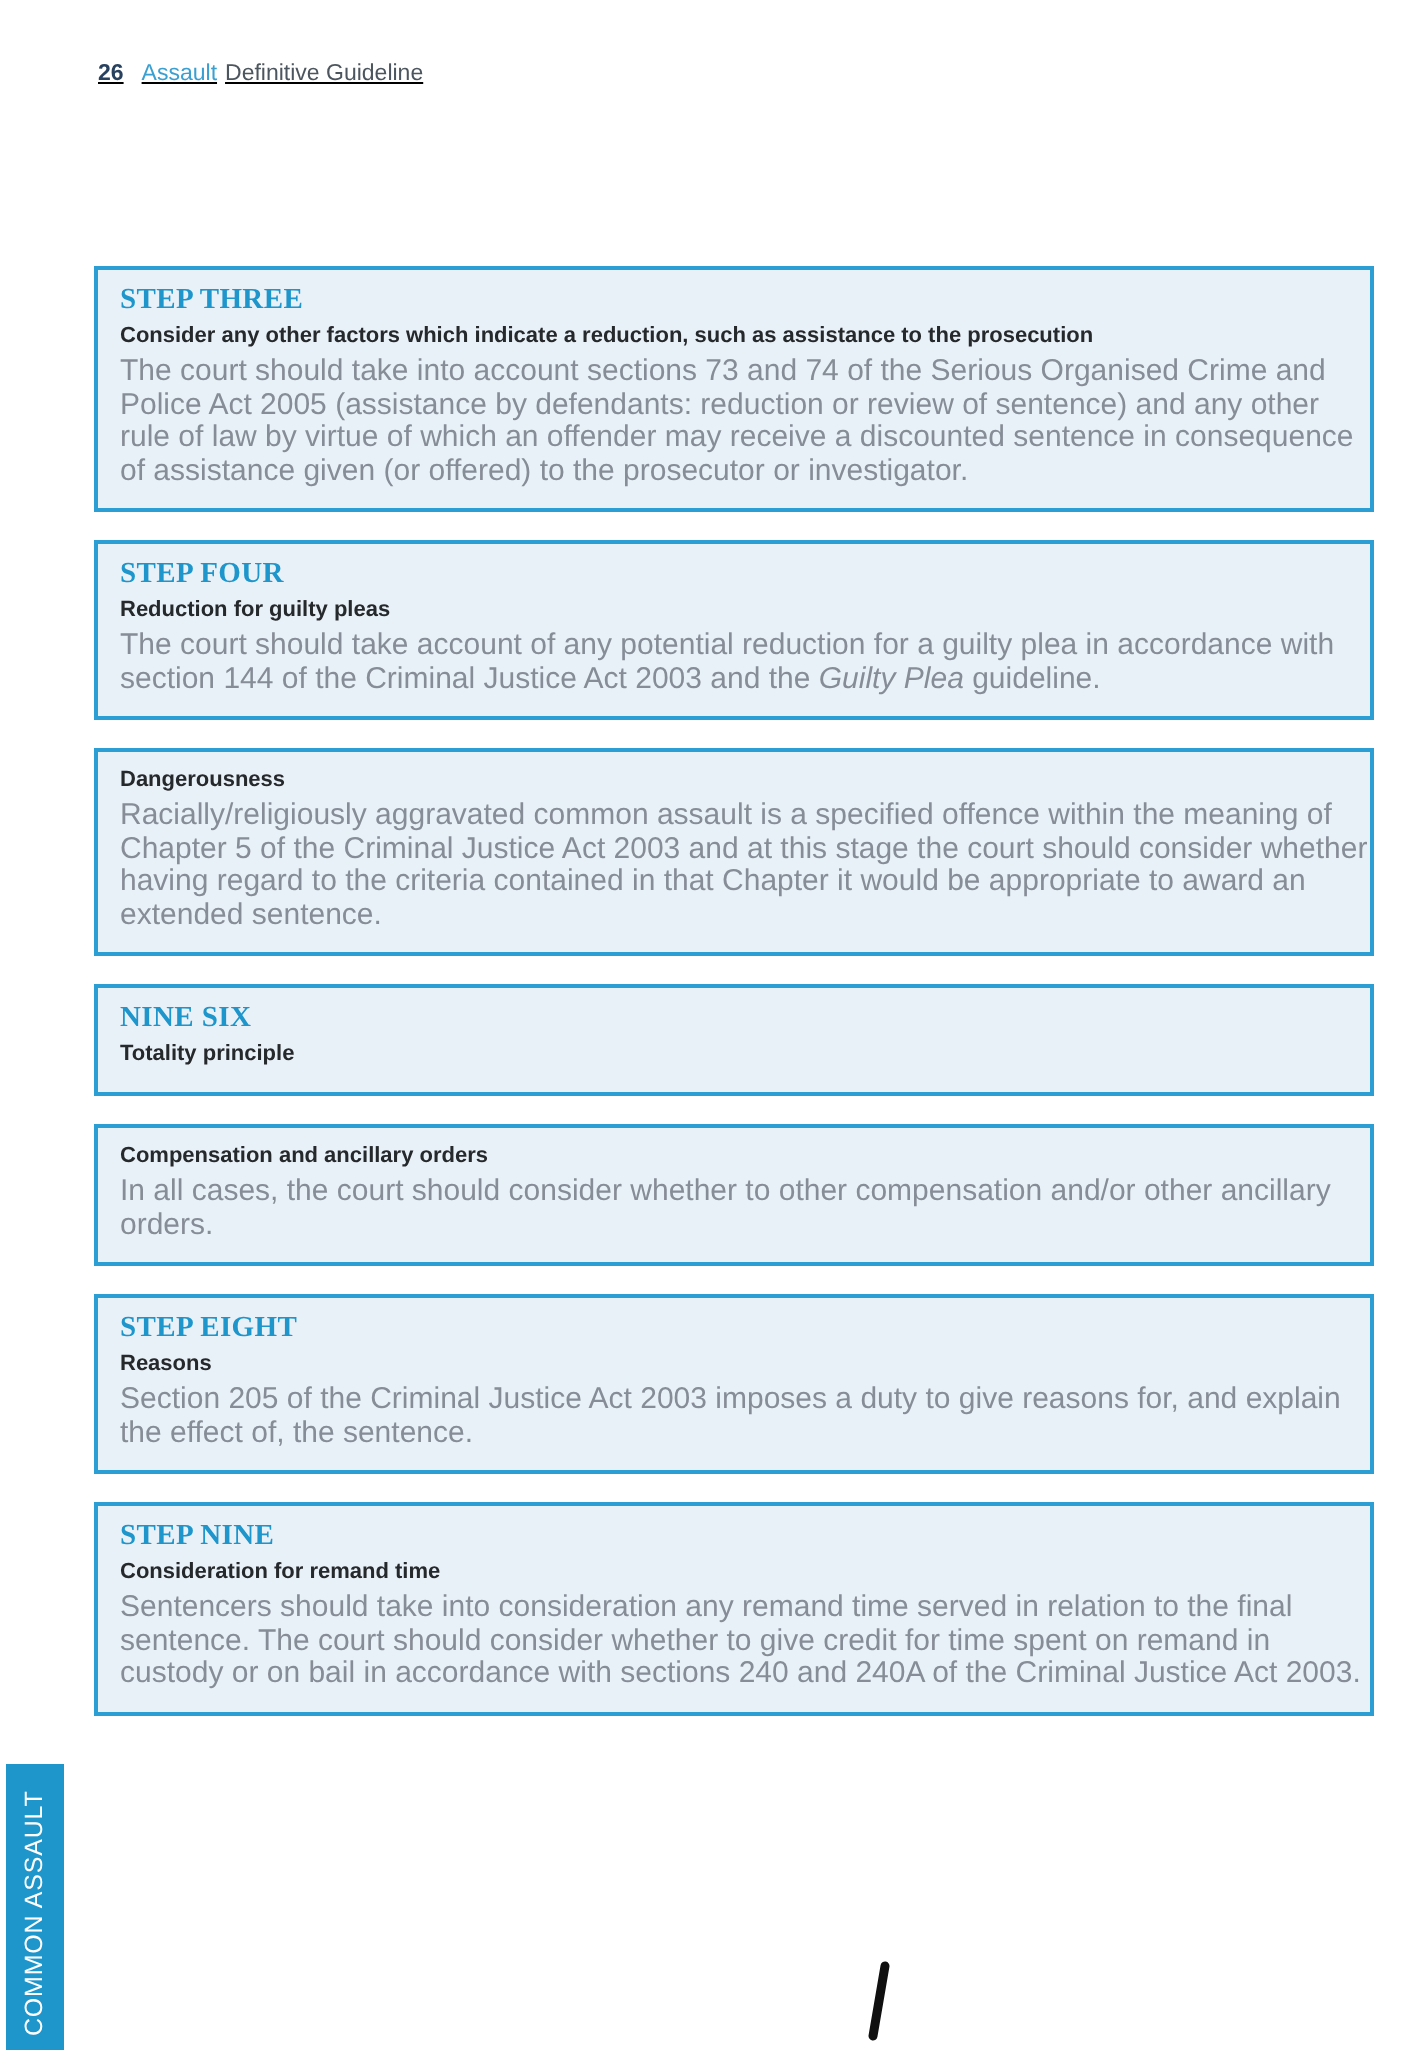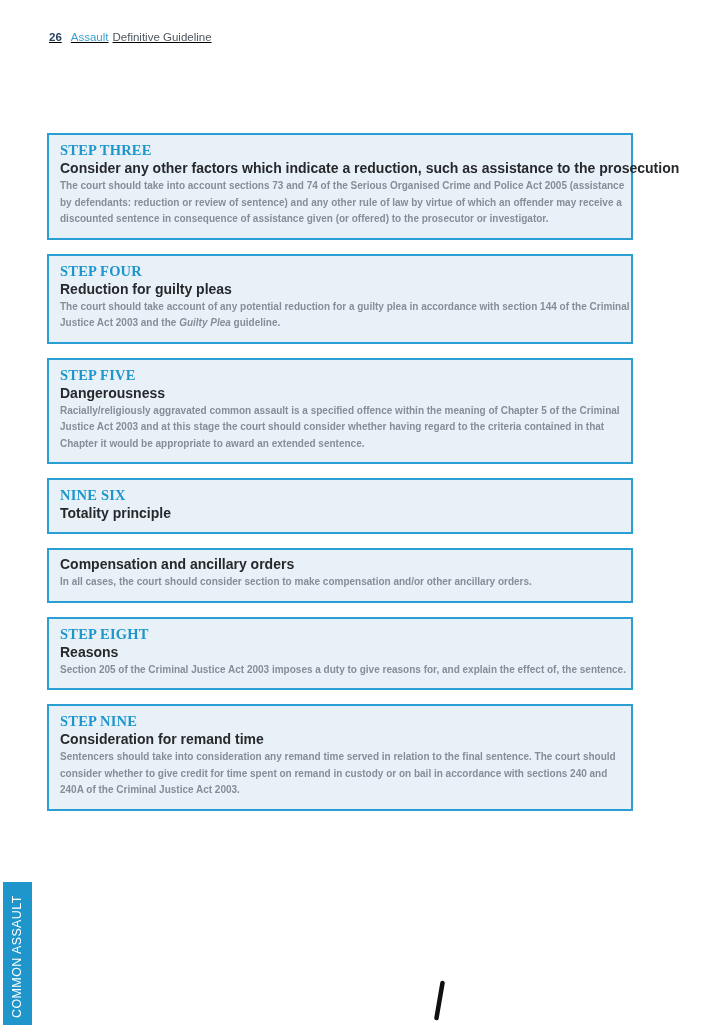--- a/index.html
+++ b/index.html
@@ -29,49 +29,48 @@
   .title-rest { color: #4d565e; }
 
   
   .steps {
     position: absolute;
     left: 47px; top: 133px;
     width: 618px;
   }
   .step-box {
     box-sizing: border-box;
-    width: 586px;
+    width: 640px;
     background: #e9f1f8;
     border: 2px solid #2b9fd4;
     padding: 6px 1px 10px 11px;
     margin-bottom: 14px;
   }
   .step-heading {
     font-family: "Liberation Serif", serif;
     font-weight: bold;
     font-size: 14.5px;
     line-height: 19px;
     color: #1e96cb;
     letter-spacing: 0.2px;
     margin: 0;
   }
   .step-subheading {
-    font-size: 14px;
+    font-size: 11px;
     font-weight: bold;
     color: #26292c;
     line-height: 17px;
     margin: 0;
     white-space: nowrap;
   }
   .step-body {
-    font-size: 10px;
+    font-size: 15px;
     color: #878d96;
     line-height: 16.5px;
     margin: 1px 0 0 0;
-    font-weight: bold;
   }
   .italic { font-style: italic; }
 
   
   .side-tab {
     position: absolute;
     left: 3px; top: 882px;
     width: 29px; height: 143px;
     background: #1e96cb;
   }
@@ -112,33 +111,32 @@
     <p class="step-body">The court should take into account sections 73 and 74 of the Serious Organised Crime and Police Act 2005 (assistance by defendants: reduction or review of sentence) and any other rule of law by virtue of which an offender may receive a discounted sentence in consequence of assistance given (or offered) to the prosecutor or investigator.</p>
   </div>
 
   <div class="step-box">
     <p class="step-heading">STEP FOUR</p>
     <p class="step-subheading">Reduction for guilty pleas</p>
     <p class="step-body"><span>The court should take account of any potential reduction for a guilty plea in accordance with section 144 of the Criminal Justice Act 2003 and the </span><span class="italic">Guilty Plea</span><span> guideline.</span></p>
   </div>
 
   <div class="step-box">
-    <p class="step-heading">STEP FIVE</p>
     <p class="step-subheading">Dangerousness</p>
     <p class="step-body">Racially/religiously aggravated common assault is a specified offence within the meaning of Chapter 5 of the Criminal Justice Act 2003 and at this stage the court should consider whether having regard to the criteria contained in that Chapter it would be appropriate to award an extended sentence.</p>
   </div>
 
   <div class="step-box">
     <p class="step-heading">NINE SIX</p>
     <p class="step-subheading">Totality principle</p>
   </div>
 
   <div class="step-box">
     <p class="step-subheading">Compensation and ancillary orders</p>
-    <p class="step-body">In all cases, the court should consider section to make compensation and/or other ancillary orders.</p>
+    <p class="step-body">In all cases, the court should consider whether to other compensation and/or other ancillary orders.</p>
   </div>
 
   <div class="step-box">
     <p class="step-heading">STEP EIGHT</p>
     <p class="step-subheading">Reasons</p>
     <p class="step-body">Section 205 of the Criminal Justice Act 2003 imposes a duty to give reasons for, and explain the effect of, the sentence.</p>
   </div>
 
   <div class="step-box">
     <p class="step-heading">STEP NINE</p>

